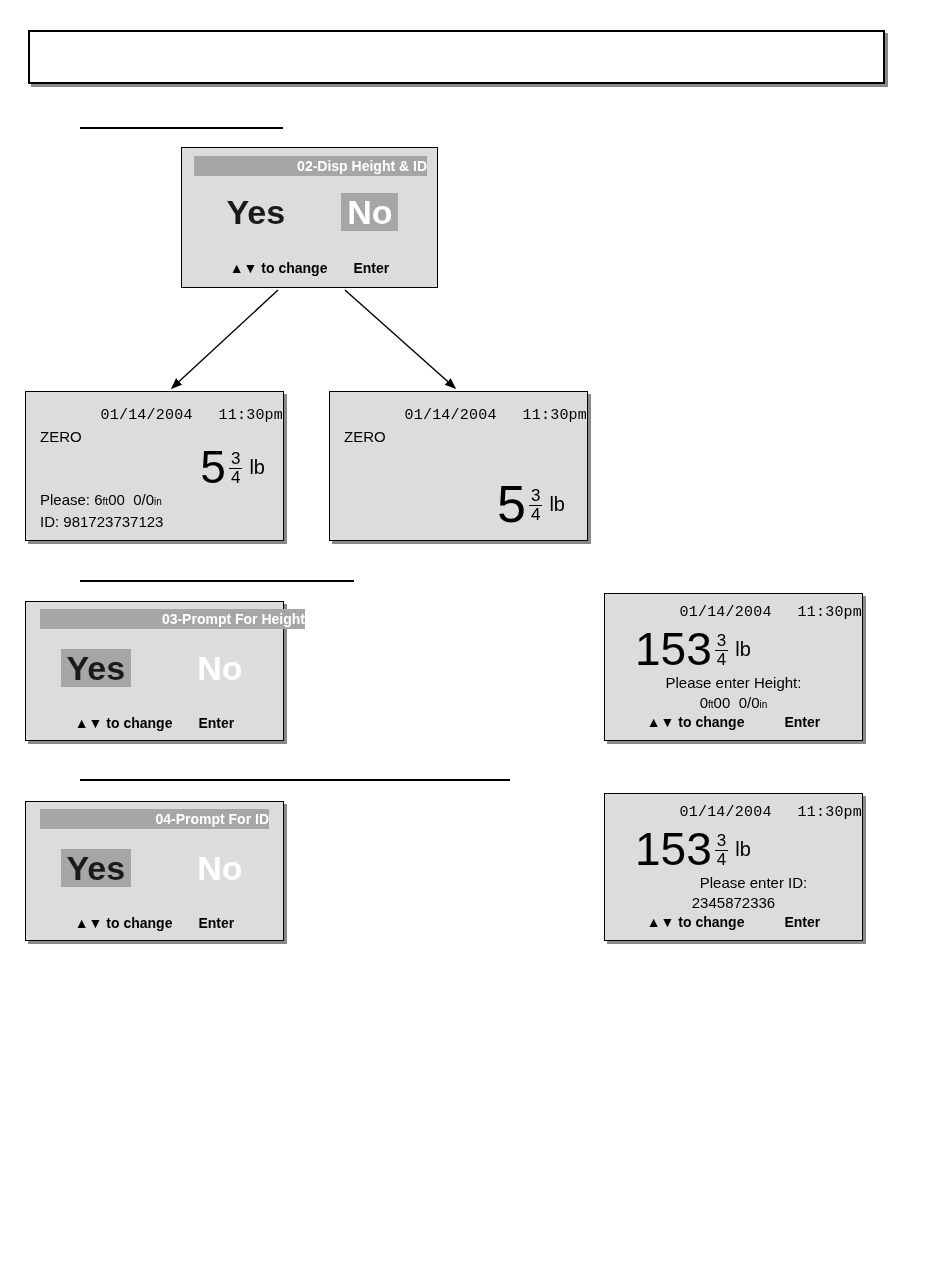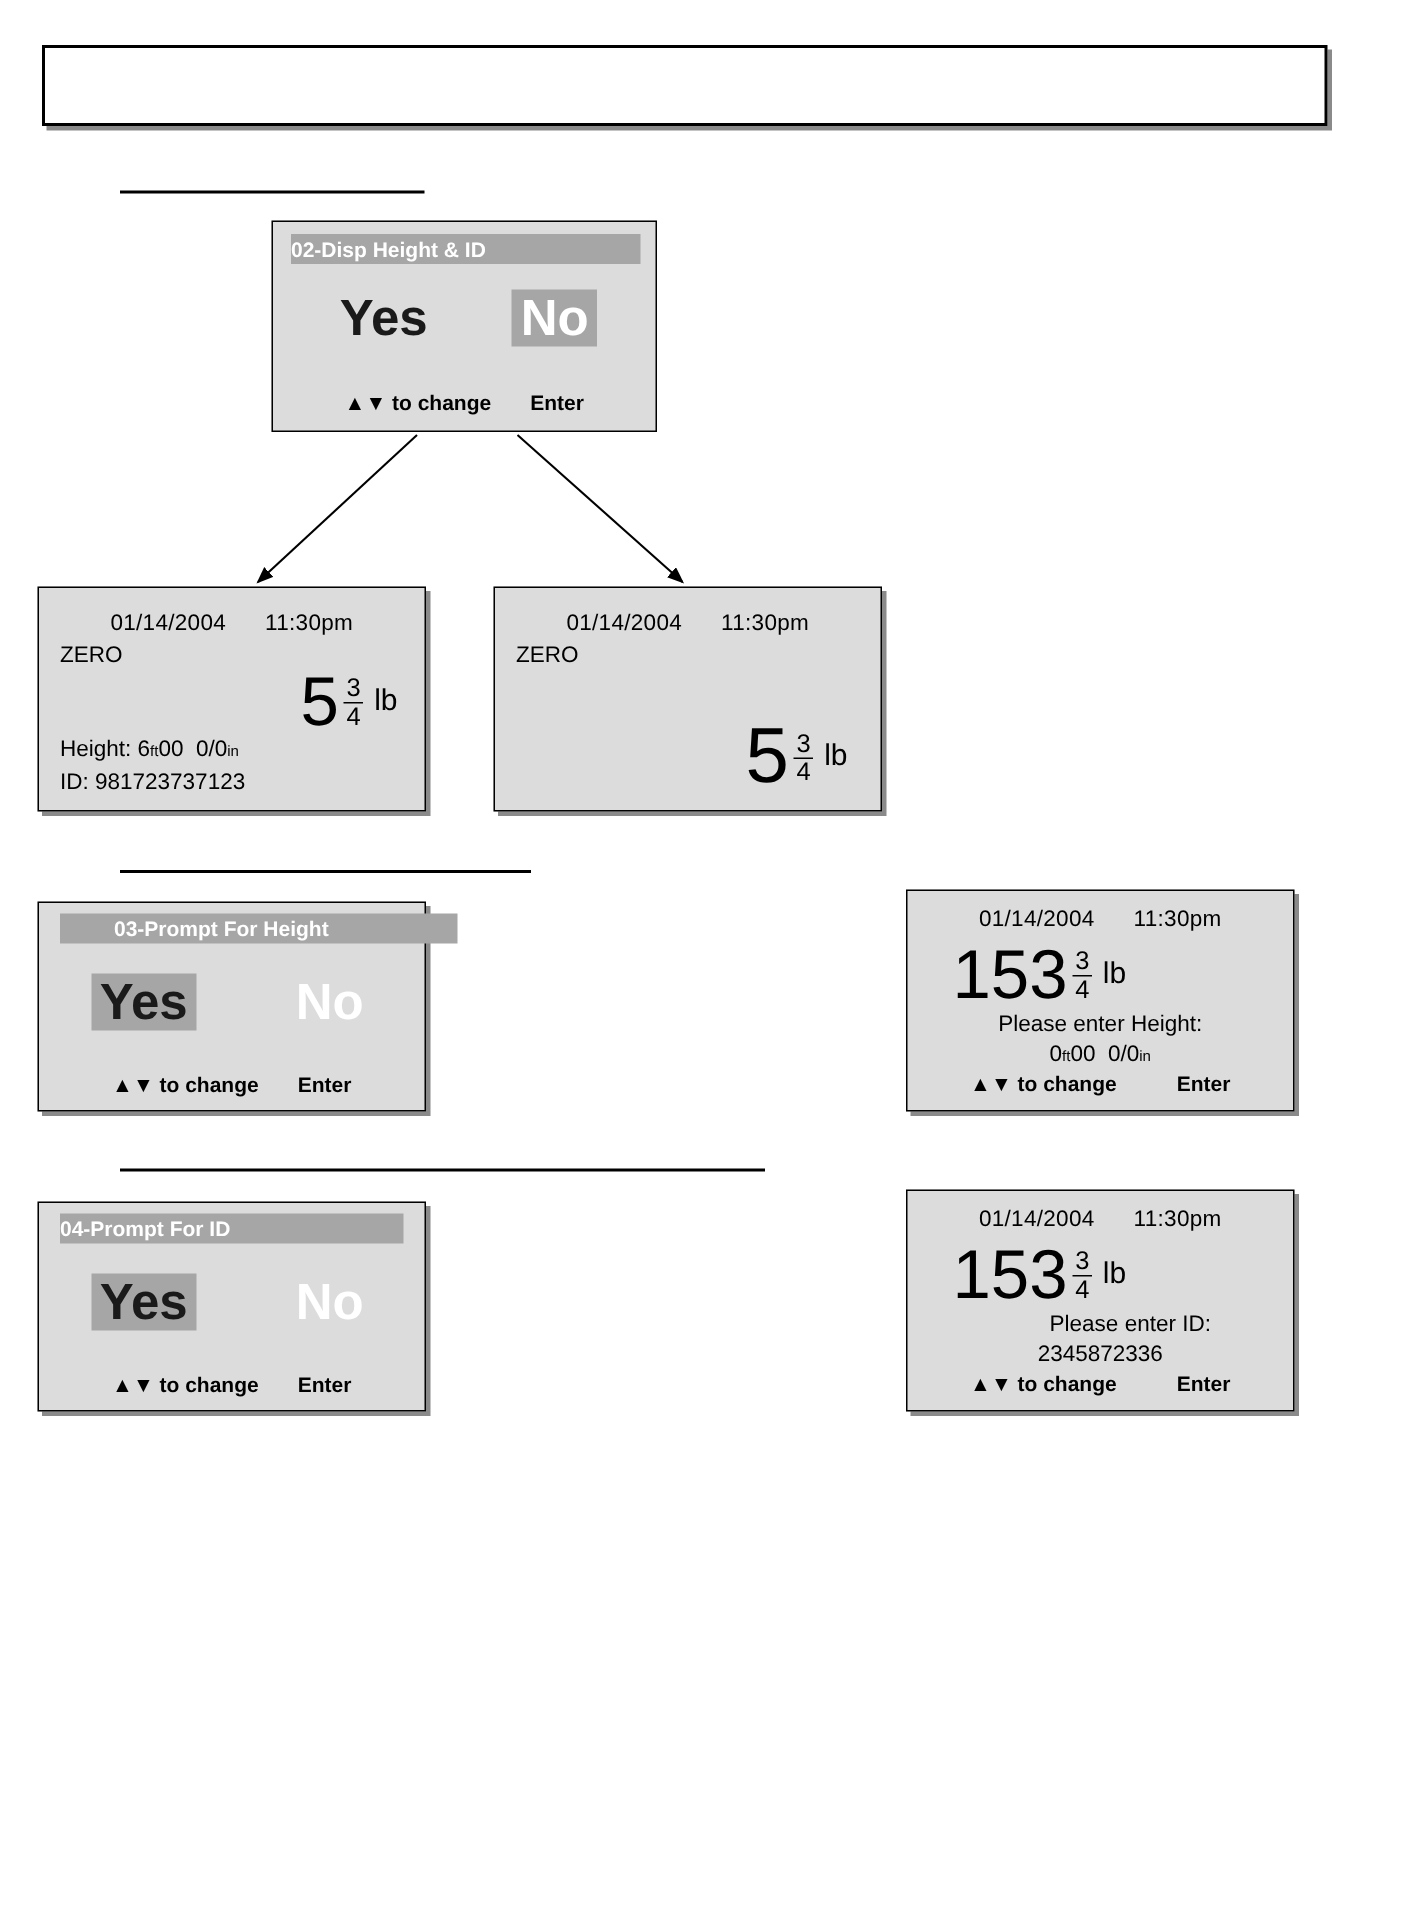--- a/index.html
+++ b/index.html
@@ -45,21 +45,21 @@
     box-sizing: border-box;
   }
   .lcd.shadow { box-shadow: 3px 3px 0 #8a8a8a; }
 
   .menu-title {
     position: absolute;
     background: #a6a6a6;
     color: #ffffff;
     font-weight: bold;
     font-size: 14px;
-    text-align: left;
+    text-align: right;
     line-height: 20px;
     height: 20px;
   }
 
   .yesno-row {
     position: absolute;
     width: 100%;
     display: flex;
     justify-content: center;
     align-items: center;
@@ -87,23 +87,24 @@
     display: flex;
     justify-content: center;
     gap: 26px;
     font-weight: bold;
     font-size: 14px;
   }
 
   .dt-row {
     position: absolute;
     width: 100%;
-    text-align: center;
+    text-align: right;
     font-size: 15px;
     letter-spacing: .2px;
+    font-family: Liberation Mono, monospace;
   }
   .dt-row .time { margin-left: 26px; }
 
   .zero {
     position: absolute;
     font-size: 15px;
   }
 
   
   .weight {
@@ -182,21 +183,21 @@
   <div class="zero" style="left:14px; top:36px;">ZERO</div>
   <div class="weight" style="right:18px; top:52px;">
     <span class="big">5</span>
     <span class="frac">
       <span class="num">3</span>
       <span class="den">4</span>
     </span>
     <span class="unit">lb</span>
   </div>
   <div class="meta" style="left:14px; top:99px;">
-    <span>Height:</span>
+    <span>Please:</span>
     <span>6</span><span class="sub">ft</span><span>00</span>
     &nbsp;<span>0/0</span><span class="sub">in</span>
   </div>
   <div class="meta" style="left:14px; top:121px;">
     <span>ID:</span>
     <span>981723737123</span>
   </div>
 </div>
 
 <div class="lcd shadow" style="left:329px; top:391px; width:259px; height:150px;">

